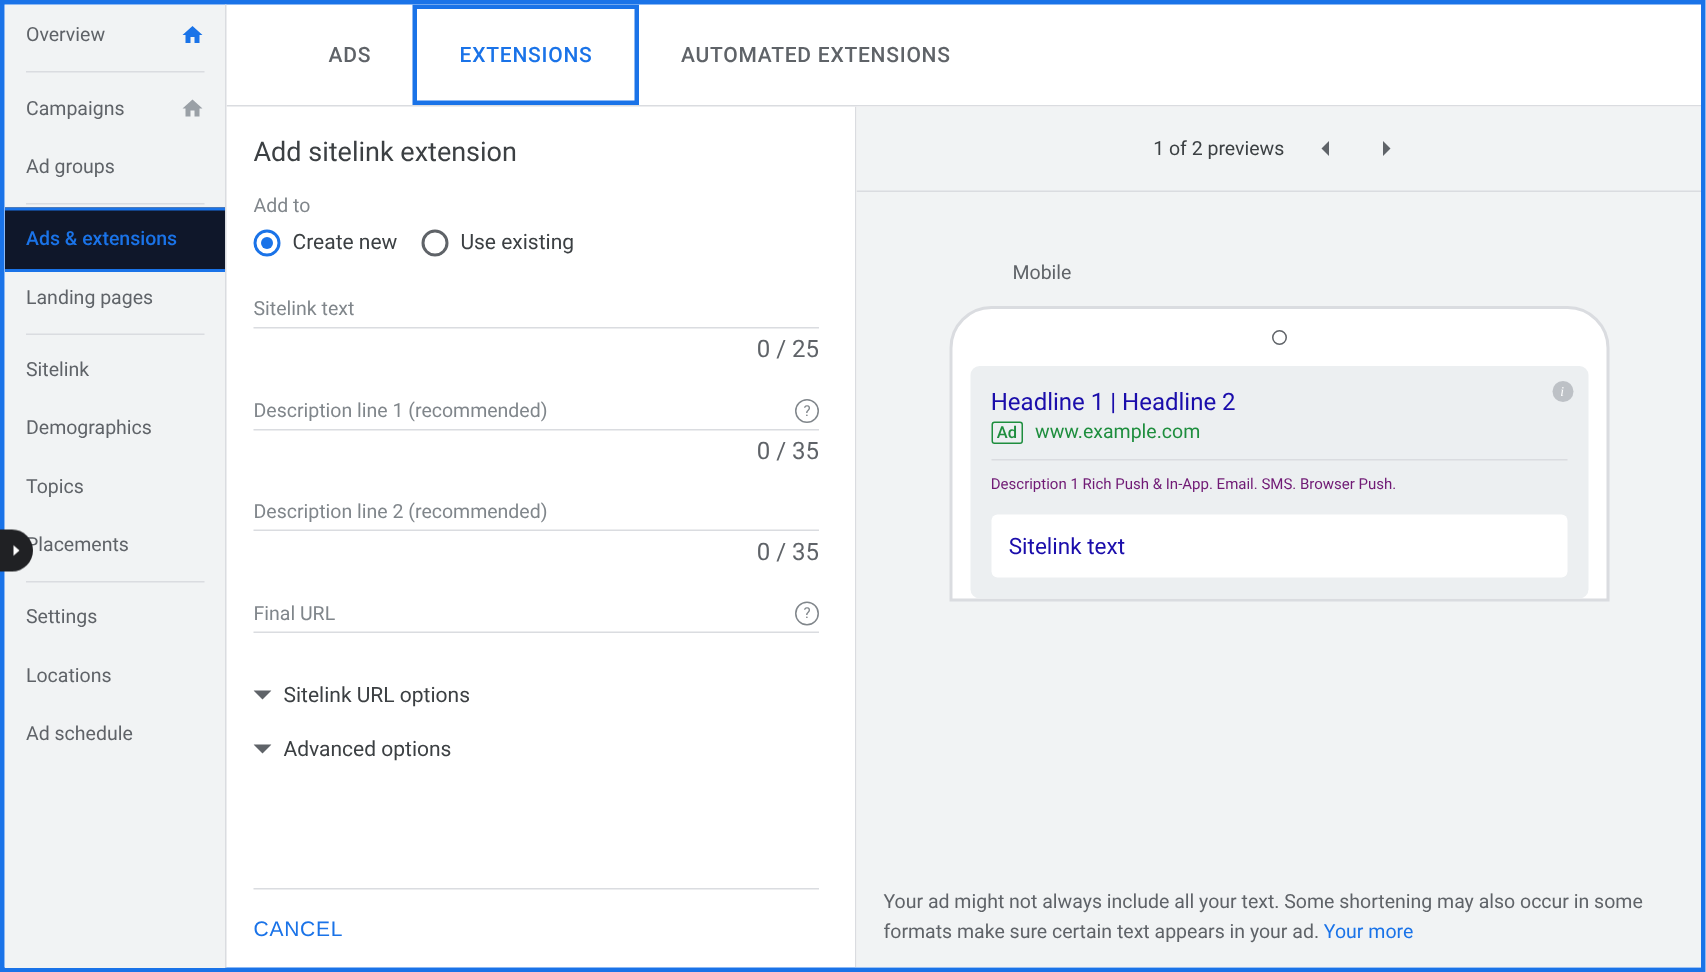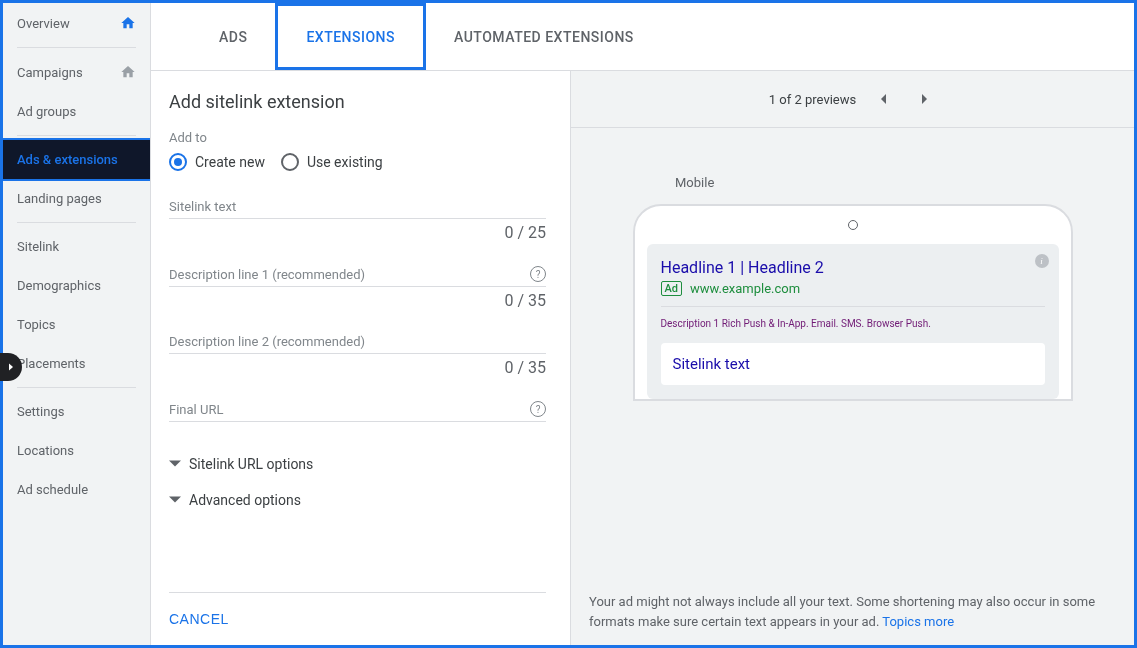--- a/index.html
+++ b/index.html
@@ -235,18 +235,18 @@
                 <span class="ad-url">www.example.com</span>
               </div>
               <div class="ad-divider"></div>
               <div class="ad-desc">Description 1 Rich Push &amp; In-App. Email. SMS. Browser Push.</div>
               <div class="ad-sitelink">Sitelink text</div>
             </div>
           </div>
         </div>
 
         <div class="preview-note">
-          <span>Your ad might not always include all your text. Some shortening may also occur in some formats make sure certain text appears in your ad. </span><a>Topics more</a>
+          <span>Your ad might not always include all your text. Some shortening may also occur in some formats make sure certain text appears in your ad. </span><a>Your more</a>
         </div>
       </div>
     </div>
   </div>
 </div>
 
 </body></html>

